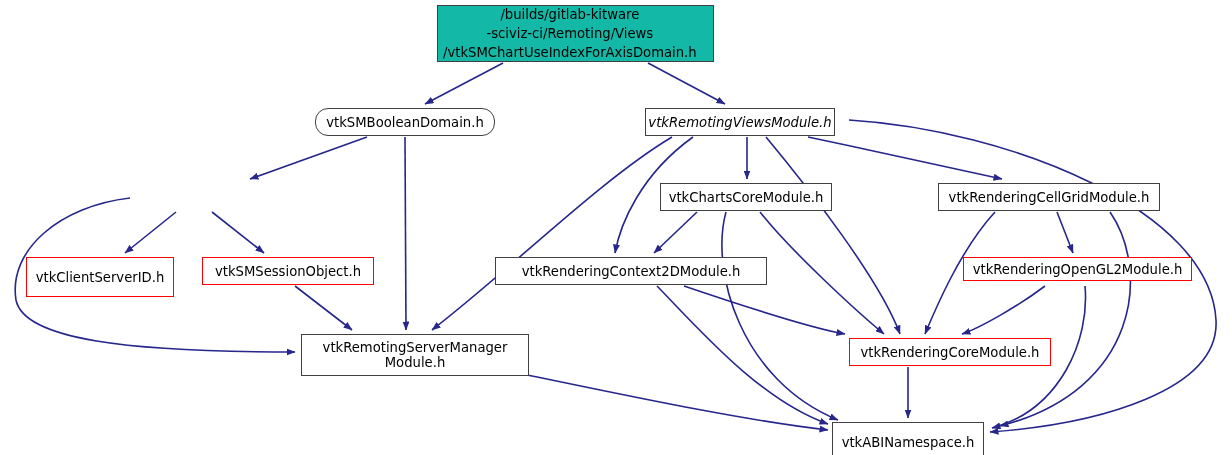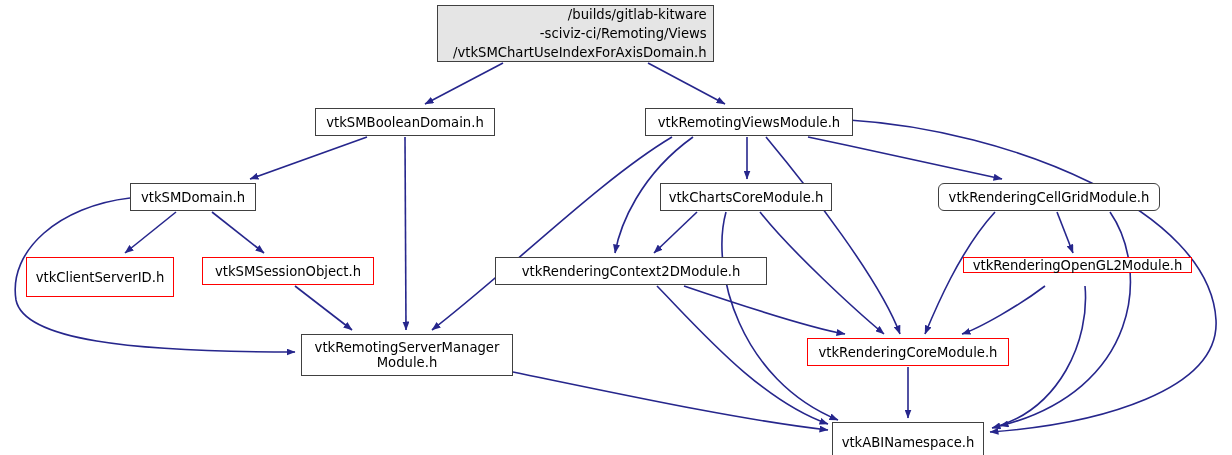--- a/index.html
+++ b/index.html
@@ -37,25 +37,25 @@
     font-size: 13.2px;
     line-height: 15px;
     letter-spacing: 0px;
     white-space: pre-line;
     z-index: 5;
   }
   .node.red {
     border-color: #ff0000;
   }
   .node.root {
-    background: #e5e5e5;
+    background: #14b8a6;
     border-color: #404040;
-    text-align: right;
+    text-align: center;
     justify-content: flex-start;
-    padding-left: 15px;
+    padding-left: 5px;
     line-height: 19px;
   }
 </style>
 </head>
 <body>
 
 <div id="graph">
 
   <svg id="edges" viewBox="0 0 1232 455" xmlns="http://www.w3.org/2000/svg">
     <defs>
@@ -116,38 +116,37 @@
       <path d="M908,367 L908,418"></path>
 
       <path d="M513,372 C620,394 740,420 828,430"></path>
     </g>
   </svg>
 
   <div class="node root" style="left:437px; top:5px; width:277px; height:57px;">/builds/gitlab-kitware
 -sciviz-ci/Remoting/Views
 /vtkSMChartUseIndexForAxisDomain.h</div>
 
-  <div class="node" style="left:315px; top:108px; width:180px; height:28px;">vtkSMBooleanDomain.h</div>
+  <div class="node" style="left:315px; top:108px; width:180px; height:28px;border-radius:13px;">vtkSMBooleanDomain.h</div>
 
-  <div class="node" style="left:645px; top:108px; width:208px; height:28px;">vtkRemotingViewsModule.h</div>
+  <div class="node" style="left:645px; top:108px; width:190px; height:28px;font-style:italic;">vtkRemotingViewsModule.h</div>
 
-  <div class="node" style="left:130px; top:183px; width:126px; height:28px;">vtkSMDomain.h</div>
 
   <div class="node" style="left:660px; top:183px; width:172px; height:28px;">vtkChartsCoreModule.h</div>
 
-  <div class="node" style="left:938px; top:183px; width:222px; height:28px;border-radius:6px;">vtkRenderingCellGridModule.h</div>
+  <div class="node" style="left:938px; top:183px; width:222px; height:28px;">vtkRenderingCellGridModule.h</div>
 
   <div class="node red" style="left:26px; top:257px; width:148px; height:40px;">vtkClientServerID.h</div>
 
   <div class="node red" style="left:202px; top:257px; width:172px; height:28px;">vtkSMSessionObject.h</div>
 
   <div class="node" style="left:495px; top:257px; width:272px; height:28px;">vtkRenderingContext2DModule.h</div>
 
-  <div class="node red" style="left:963px; top:257px; width:229px; height:16px;">vtkRenderingOpenGL2Module.h</div>
+  <div class="node red" style="left:963px; top:257px; width:229px; height:24px;">vtkRenderingOpenGL2Module.h</div>
 
-  <div class="node" style="left:301px; top:334px; width:212px; height:42px;">vtkRemotingServerManager
+  <div class="node" style="left:301px; top:334px; width:228px; height:42px;">vtkRemotingServerManager
 Module.h</div>
 
-  <div class="node red" style="left:807px; top:338px; width:202px; height:28px;">vtkRenderingCoreModule.h</div>
+  <div class="node red" style="left:849px; top:338px; width:202px; height:28px;">vtkRenderingCoreModule.h</div>
 
   <div class="node" style="left:832px; top:422px; width:152px; height:41px;">vtkABINamespace.h</div>
 
 </div>
 
 </body></html>

